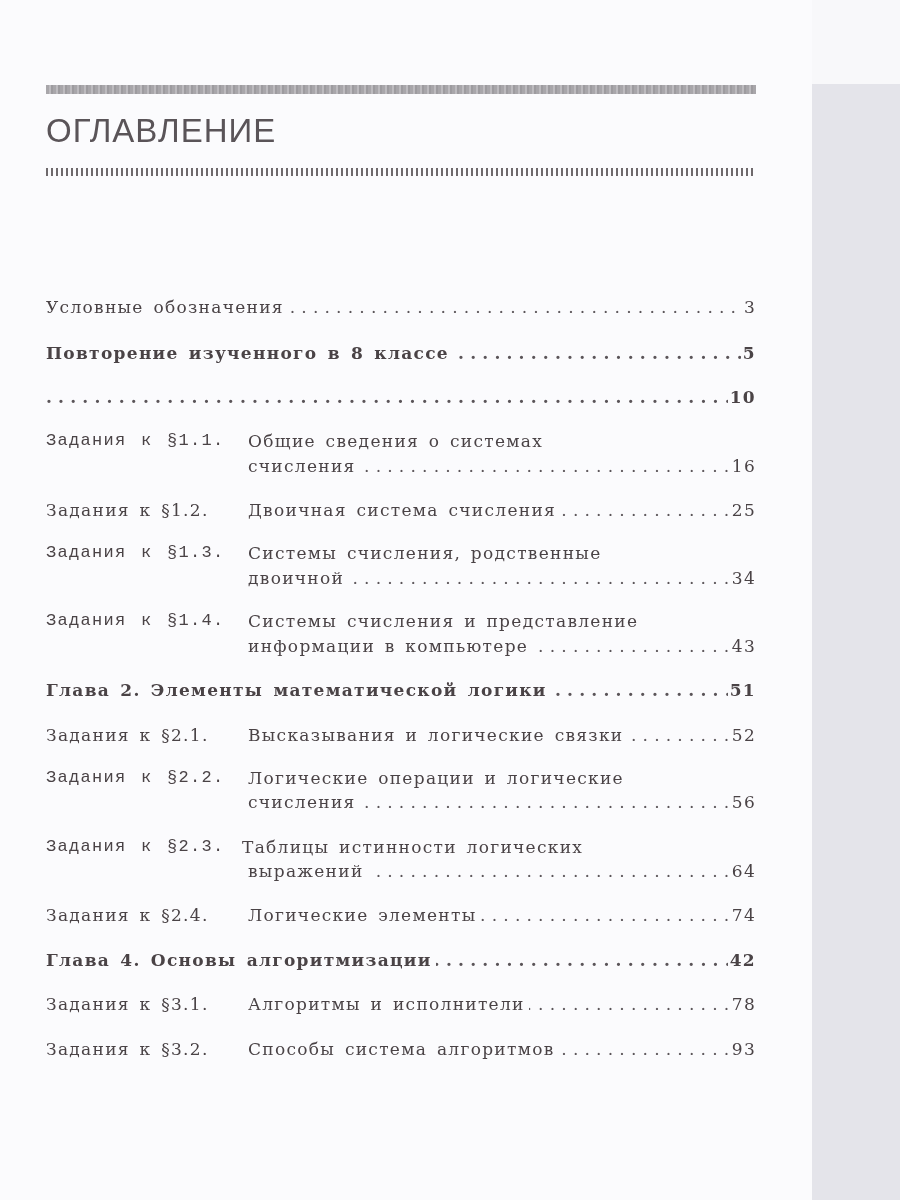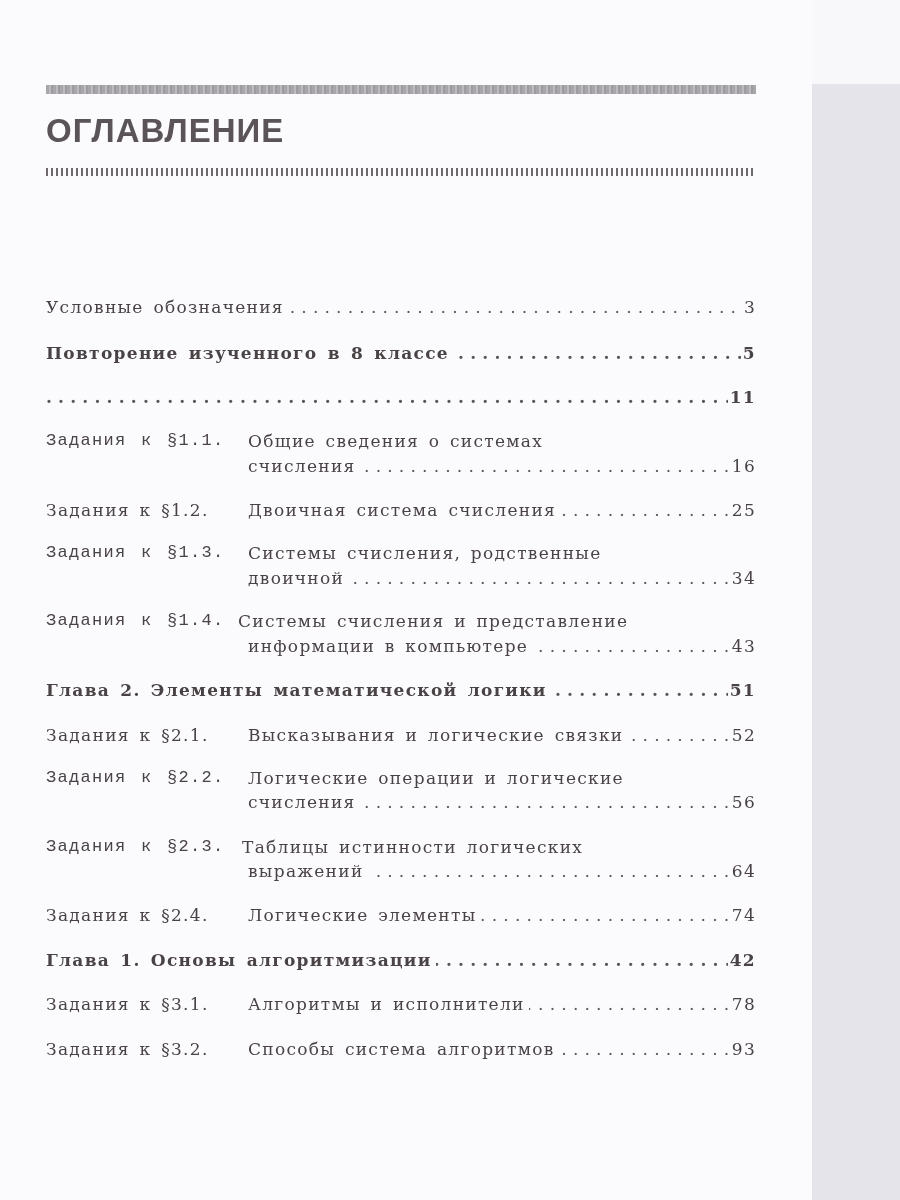--- a/index.html
+++ b/index.html
@@ -10,21 +10,21 @@
     color: #4a4346;
   }
   .page { position: absolute; left: 0; top: 0; width: 812px; height: 1200px; background: #fbfbfd; }
   .side-strip { position: absolute; left: 812px; top: 84px; width: 88px; height: 1116px; background: #e4e4ea; }
   .top-bar {
     position: absolute; left: 46px; top: 85px; width: 710px; height: 9px;
     background: repeating-linear-gradient(90deg, #a8a6aa 0 3px, #bdbbbf 3px 5px, #9d9b9f 5px 7px);
   }
   .title {
     position: absolute; left: 46px; top: 112px;
-    font-family: "Liberation Sans", sans-serif; font-weight: bold;
+    font-family: "Liberation Sans", sans-serif; font-weight: normal;
     font-size: 33px; letter-spacing: 1px; color: #5a5458; line-height: 38px;
   }
   .hash-row {
     position: absolute; left: 46px; top: 168px; width: 710px; height: 8px;
     background: repeating-linear-gradient(90deg, #6e696c 0 2px, transparent 2px 5px);
   }
   .toc { position: absolute; left: 46px; top: 0; width: 710px; }
   .line {
     position: absolute; left: 0; width: 710px; height: 24px;
     font-size: 17px; line-height: 24px; letter-spacing: 1.3px; word-spacing: 3px;
@@ -58,21 +58,21 @@
   </div>
 
   <div class="line bold" style="top:341px">
     <span class="dots">..............................................................................................................</span>
     <span class="txt" style="left:0">Повторение изученного в 8 классе</span>
     <span class="num">5</span>
   </div>
 
   <div class="line bold" style="top:385px">
     <span class="dots">..............................................................................................................</span>
-    <span class="num">11</span>
+    <span class="num">10</span>
   </div>
 
   <div class="line" style="top:429px">
     <span class="prefix">Задания к §1.1.</span>
     <span class="txt" style="left:202px">Общие сведения о системах</span>
   </div>
   <div class="line" style="top:454px">
     <span class="dots" style="left:202px">..............................................................................................................</span>
     <span class="txt" style="left:202px">счисления</span>
     <span class="num">16</span>
@@ -90,21 +90,21 @@
     <span class="txt" style="left:202px">Системы счисления, родственные</span>
   </div>
   <div class="line" style="top:566px">
     <span class="dots" style="left:202px">..............................................................................................................</span>
     <span class="txt" style="left:202px">двоичной</span>
     <span class="num">34</span>
   </div>
 
   <div class="line" style="top:609px">
     <span class="prefix">Задания к §1.4.</span>
-    <span class="txt" style="left:192px">Системы счисления и представление</span>
+    <span class="txt" style="left:202px">Системы счисления и представление</span>
   </div>
   <div class="line" style="top:634px">
     <span class="dots" style="left:202px">..............................................................................................................</span>
     <span class="txt" style="left:202px">информации в компьютере</span>
     <span class="num">43</span>
   </div>
 
   <div class="line bold" style="top:678px">
     <span class="dots">..............................................................................................................</span>
     <span class="txt" style="left:0">Глава 2. Элементы математической логики</span>
@@ -140,21 +140,21 @@
 
   <div class="line" style="top:903px">
     <span class="dots" style="left:202px">..............................................................................................................</span>
     <span class="txt" style="left:0">Задания к §2.4.</span>
     <span class="txt" style="left:202px">Логические элементы</span>
     <span class="num">74</span>
   </div>
 
   <div class="line bold" style="top:948px">
     <span class="dots">..............................................................................................................</span>
-    <span class="txt" style="left:0">Глава 1. Основы алгоритмизации</span>
+    <span class="txt" style="left:0">Глава 4. Основы алгоритмизации</span>
     <span class="num">42</span>
   </div>
 
   <div class="line" style="top:992px">
     <span class="dots" style="left:202px">..............................................................................................................</span>
     <span class="txt" style="left:0">Задания к §3.1.</span>
     <span class="txt" style="left:202px">Алгоритмы и исполнители</span>
     <span class="num">78</span>
   </div>
 

